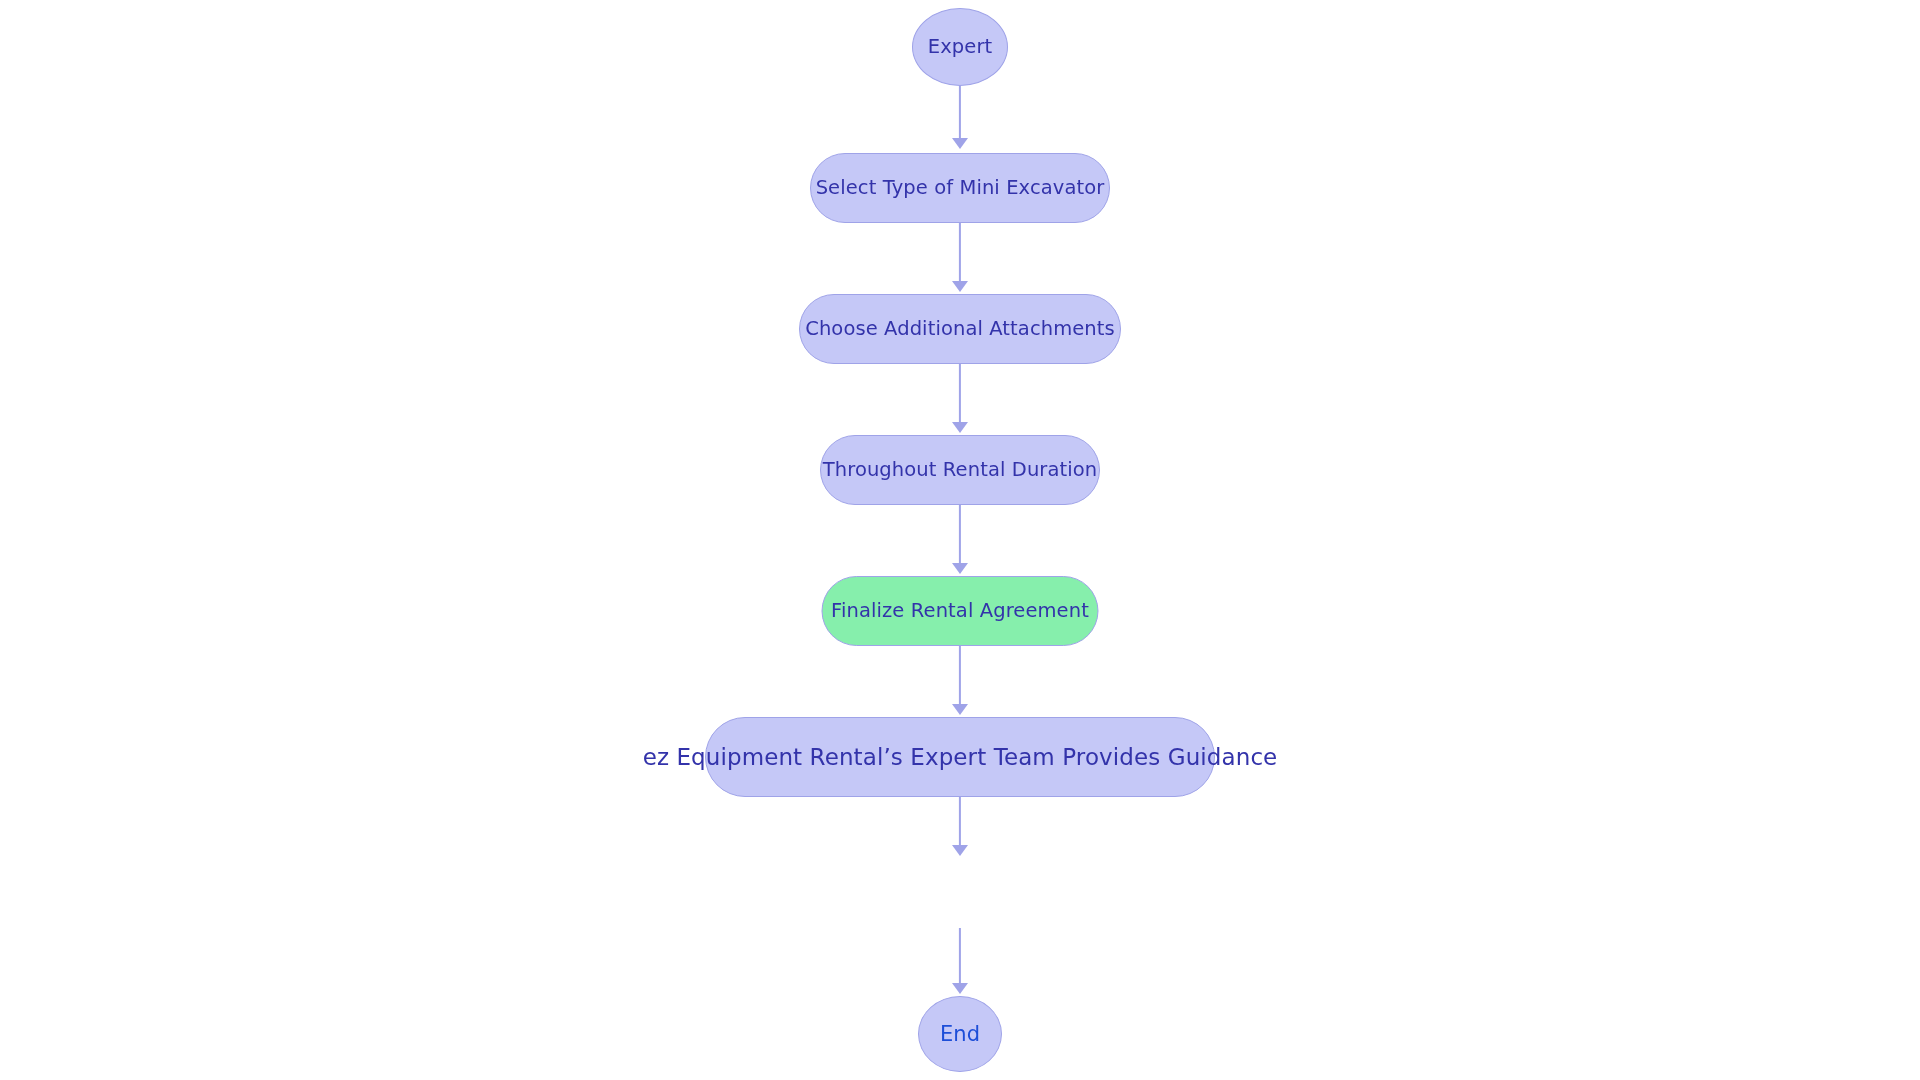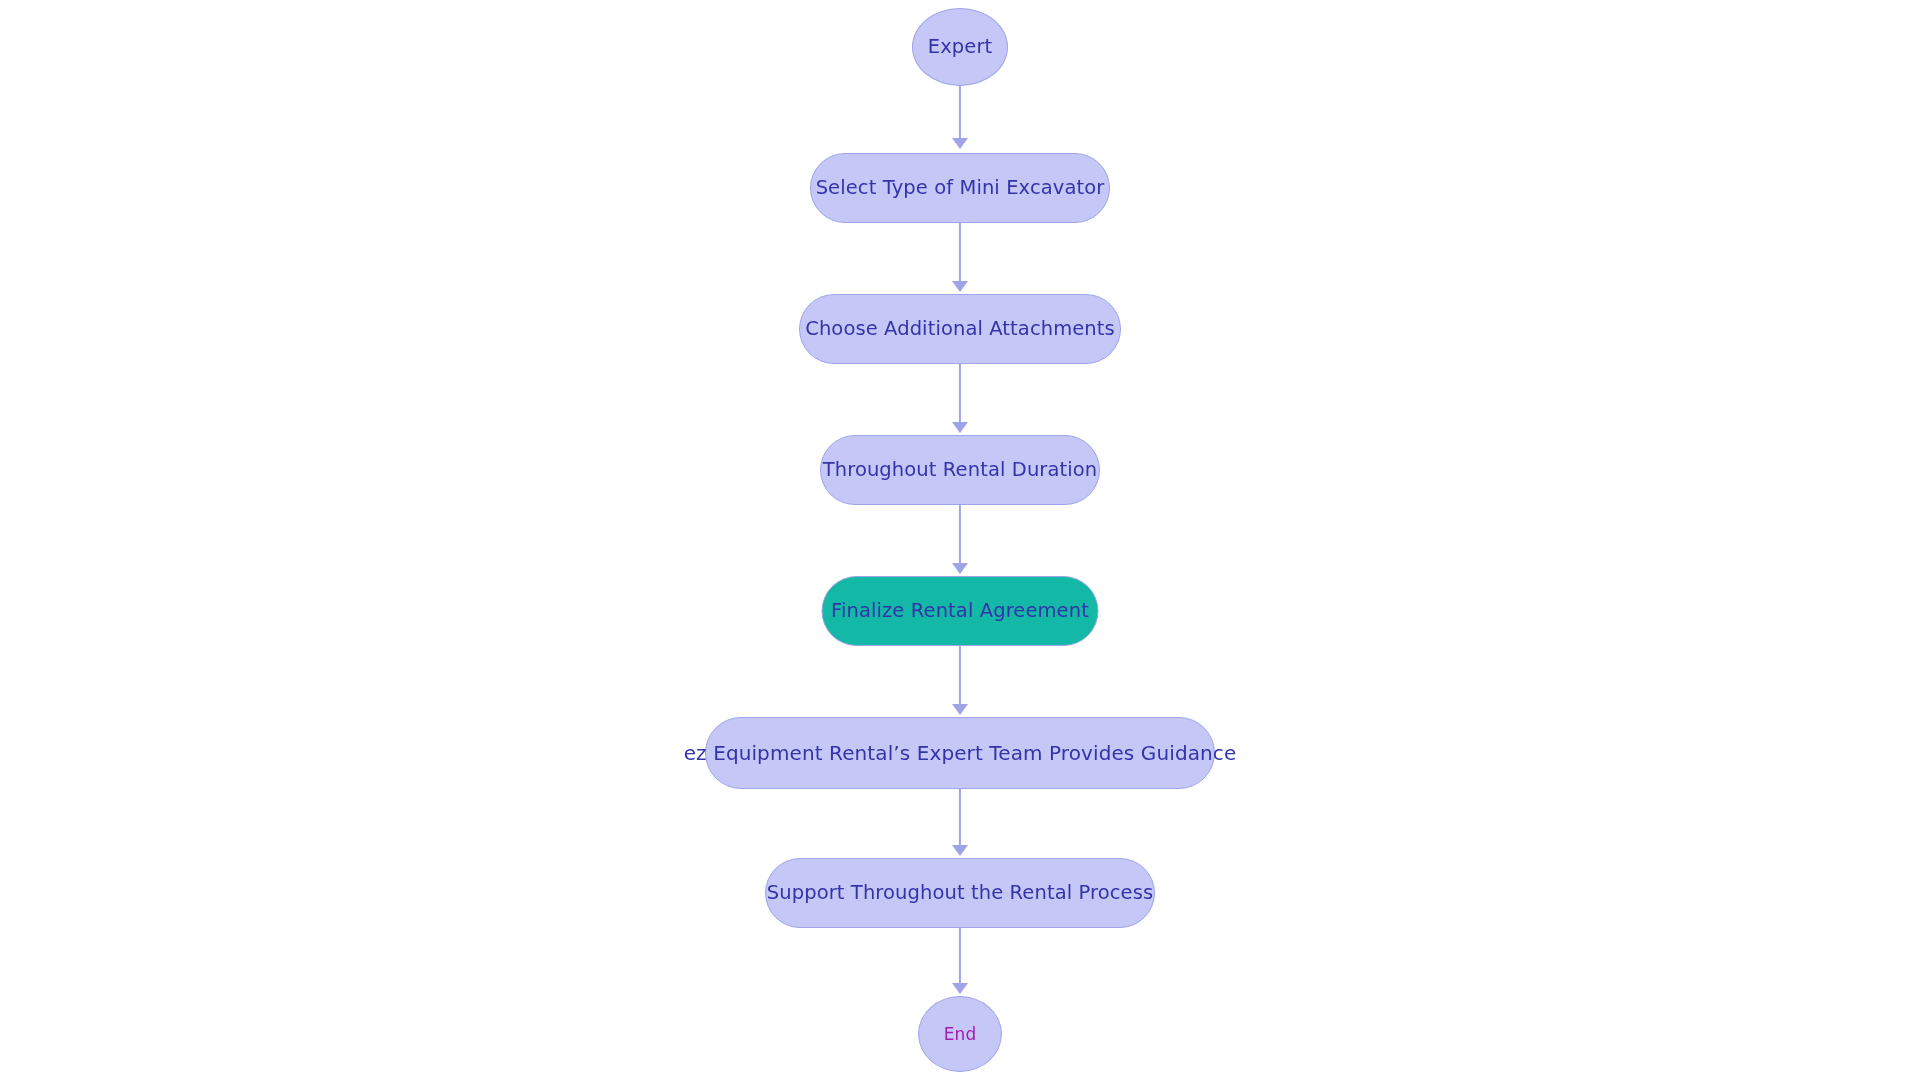--- a/index.html
+++ b/index.html
@@ -94,25 +94,22 @@
     </div>
     <div class="node process" style="left: 960px; top: 153px; width: 300px; height: 70px; background: rgb(197, 200, 247); border-color: rgb(159, 163, 232); color: rgb(51, 51, 170); font-size: 19.5px;">
       <span class="node-label">Select Type of Mini Excavator</span>
     </div>
     <div class="node process" style="left: 960px; top: 294px; width: 322px; height: 70px; background: rgb(197, 200, 247); border-color: rgb(159, 163, 232); color: rgb(51, 51, 170); font-size: 19.5px;">
       <span class="node-label">Choose Additional Attachments</span>
     </div>
     <div class="node process" style="left: 960px; top: 435px; width: 280px; height: 70px; background: rgb(197, 200, 247); border-color: rgb(159, 163, 232); color: rgb(51, 51, 170); font-size: 19.5px;">
       <span class="node-label">Throughout Rental Duration</span>
     </div>
-    <div class="node process" style="left: 960px; top: 576px; width: 277px; height: 70px; background: #14b8a6; border-color: rgb(159, 163, 232); color: rgb(51, 51, 170); font-size: 19.5px;">
+    <div class="node process" style="left: 960px; top: 576px; width: 277px; height: 70px; background: #86efac; border-color: rgb(159, 163, 232); color: rgb(51, 51, 170); font-size: 19.5px;">
       <span class="node-label">Finalize Rental Agreement</span>
     </div>
-    <div class="node process" style="left: 960px; top: 717px; width: 510px; height: 72px; background: rgb(197, 200, 247); border-color: rgb(159, 163, 232); color: rgb(51, 51, 170); font-size: 20px;">
+    <div class="node process" style="left: 960px; top: 717px; width: 510px; height: 80px; background: rgb(197, 200, 247); border-color: rgb(159, 163, 232); color: rgb(51, 51, 170); font-size: 23px;">
       <span class="node-label">ez Equipment Rental’s Expert Team Provides Guidance</span>
     </div>
-    <div class="node process" style="left: 960px; top: 858px; width: 390px; height: 70px; background: rgb(197, 200, 247); border-color: rgb(159, 163, 232); color: rgb(51, 51, 170); font-size: 19.5px;">
-      <span class="node-label">Support Throughout the Rental Process</span>
-    </div>
-    <div class="node terminal" style="left: 960px; top: 996px; width: 84px; height: 76px; background: rgb(197, 200, 247); border-color: rgb(159, 163, 232); color: #a21caf; font-size: 17px;">
+    <div class="node terminal" style="left: 960px; top: 996px; width: 84px; height: 76px; background: rgb(197, 200, 247); border-color: rgb(159, 163, 232); color: #1d4ed8; font-size: 21px;">
       <span class="node-label">End</span>
     </div>
   </div>
 
 </body></html>

